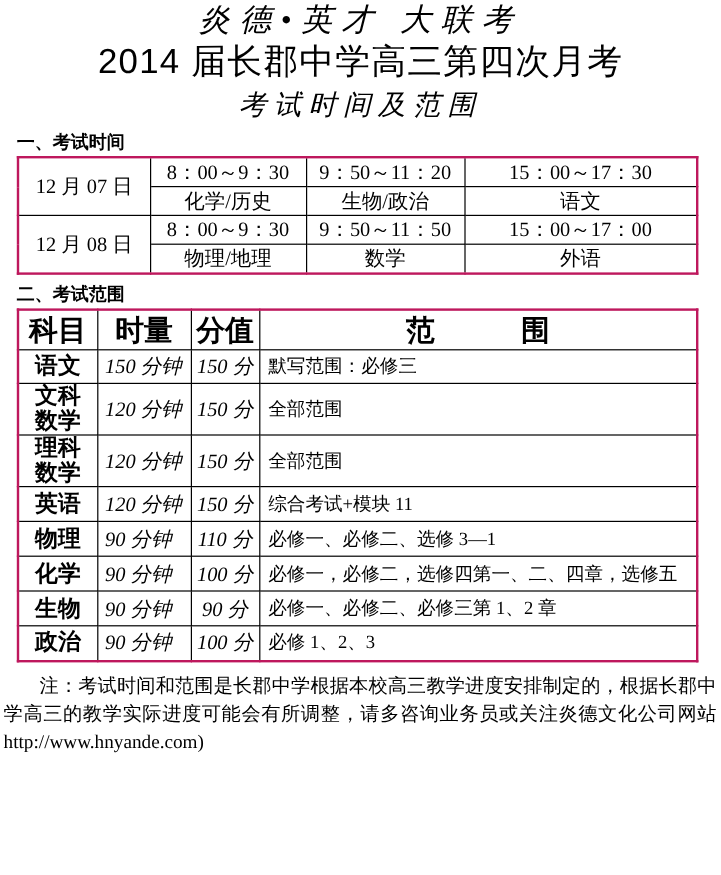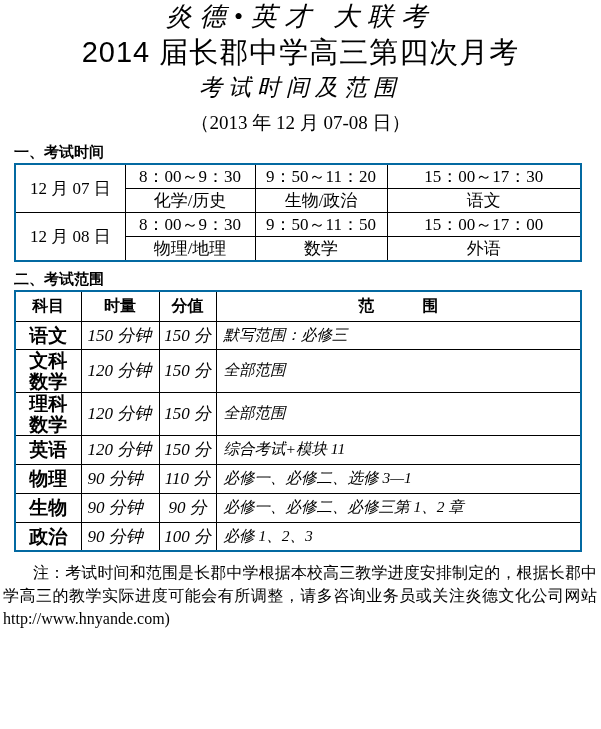--- a/index.html
+++ b/index.html
@@ -22,41 +22,41 @@
   .sec-heading {
     margin:7px 0 1px 14px;
     font-size:15px; line-height:20px; font-weight:600;
   }
 
   table {
     margin-left:14px;
     width:566px;
     border-collapse:collapse;
     table-layout:fixed;
-    border:2px solid #0369a1;
+    border:2px solid #be185d;
   }
   td, th { border:1px solid #000; overflow:hidden; }
 
   
   .t1 td { height:23px; text-align:center; font-size:17px; }
 
   
   .t2 th {
     height:30px; text-align:center;
     font-family:"Liberation Sans","DejaVu Sans",sans-serif;
-    font-weight:bold; font-size:16px;
+    font-weight:bold; font-size:24px;
   }
   .t2 .subj {
     font-family:"Liberation Sans","DejaVu Sans",sans-serif;
     font-weight:bold; font-size:19px;
     text-align:center; padding:0 4px; line-height:21px;
   }
   .t2 .dur   { font-style:italic; font-size:17px; text-align:left; padding-left:6px; }
   .t2 .score { font-style:italic; font-size:17px; text-align:center; }
-  .t2 .range { font-style:italic; font-size:15.5px; text-align:left; padding-left:7px; }
+  .t2 .range { font-size:15.5px; text-align:left; padding-left:7px; }
   .rh-hdr  { height:30px; }
   .rh-s    { height:29px;margin-top:37px; }
   .rh-yw   { height:28px; }
   .rh-d    { height:43px; }
   .rh-last { height:30px; }
 
   .note {
     margin:9px 4px 0 3px;
     font-size:16px; line-height:23px;
     text-align:justify; text-indent:30px;
@@ -64,21 +64,20 @@
   .note .url { font-family:"Liberation Serif","DejaVu Serif",serif; }
 </style>
 </head>
 <body>
 
 <div>
 
   <div class="brand kai center">炎德•英才 大联考</div>
   <div class="title hei center">2014 届长郡中学高三第四次月考</div>
   <div class="subtitle kai center">考试时间及范围</div>
-  <div class="dateline center">（2013 年 12 月 07-08 日）</div>
 
   <div class="sec-heading hei">一、考试时间</div>
 
   <table class="t1">
     <colgroup>
         <col style="width:110px">
         <col style="width:130px">
         <col style="width:132px">
         <col style="width:194px">
       </colgroup>
@@ -148,20 +147,26 @@
       <td class="score">150 分</td>
       <td class="range">综合考试+模块 11</td>
     </tr>
     <tr class="rh-s">
       <td class="subj">物理</td>
       <td class="dur">90 分钟</td>
       <td class="score">110 分</td>
       <td class="range">必修一、必修二、选修 3—1</td>
     </tr>
     <tr class="rh-s">
+      <td class="subj">化学</td>
+      <td class="dur">90 分钟</td>
+      <td class="score">100 分</td>
+      <td class="range">必修一，必修二，选修四第一、二、四章，选修五</td>
+    </tr>
+    <tr class="rh-s">
       <td class="subj">生物</td>
       <td class="dur">90 分钟</td>
       <td class="score">90 分</td>
       <td class="range">必修一、必修二、必修三第 1、2 章</td>
     </tr>
     <tr class="rh-s">
       <td class="subj">政治</td>
       <td class="dur">90 分钟</td>
       <td class="score">100 分</td>
       <td class="range">必修 1、2、3</td>

